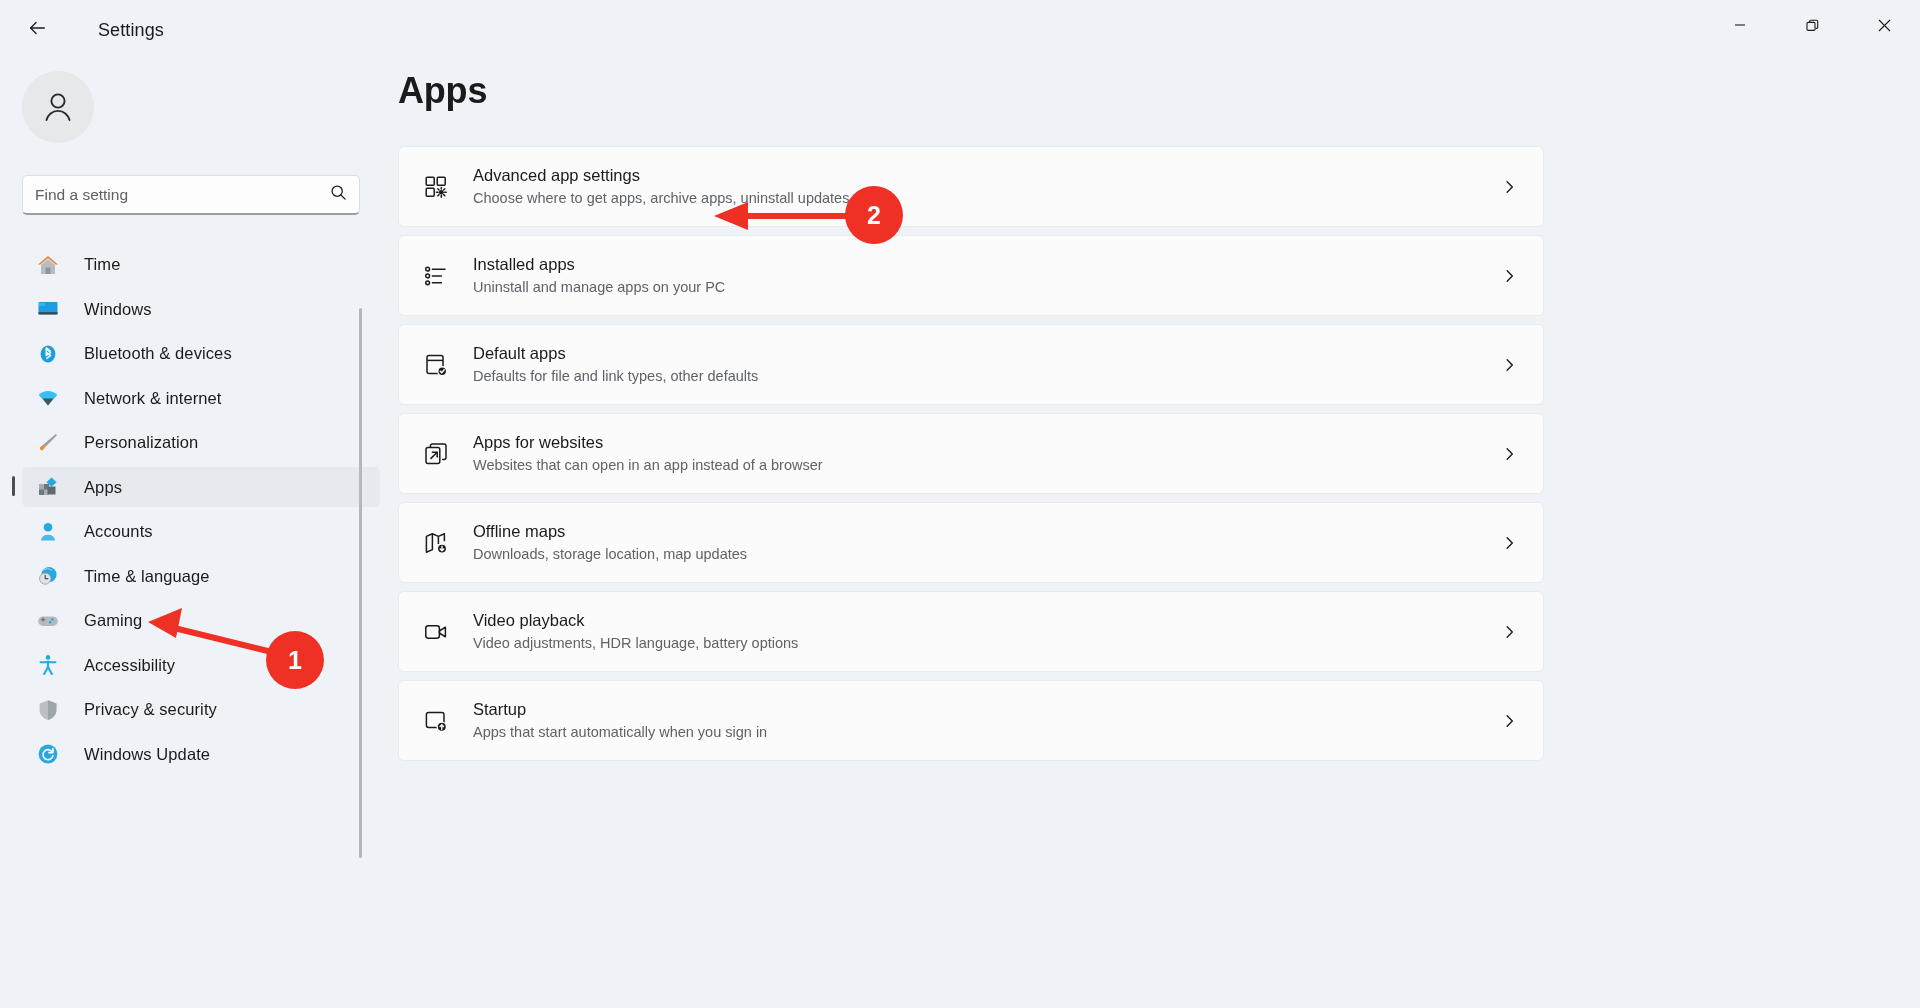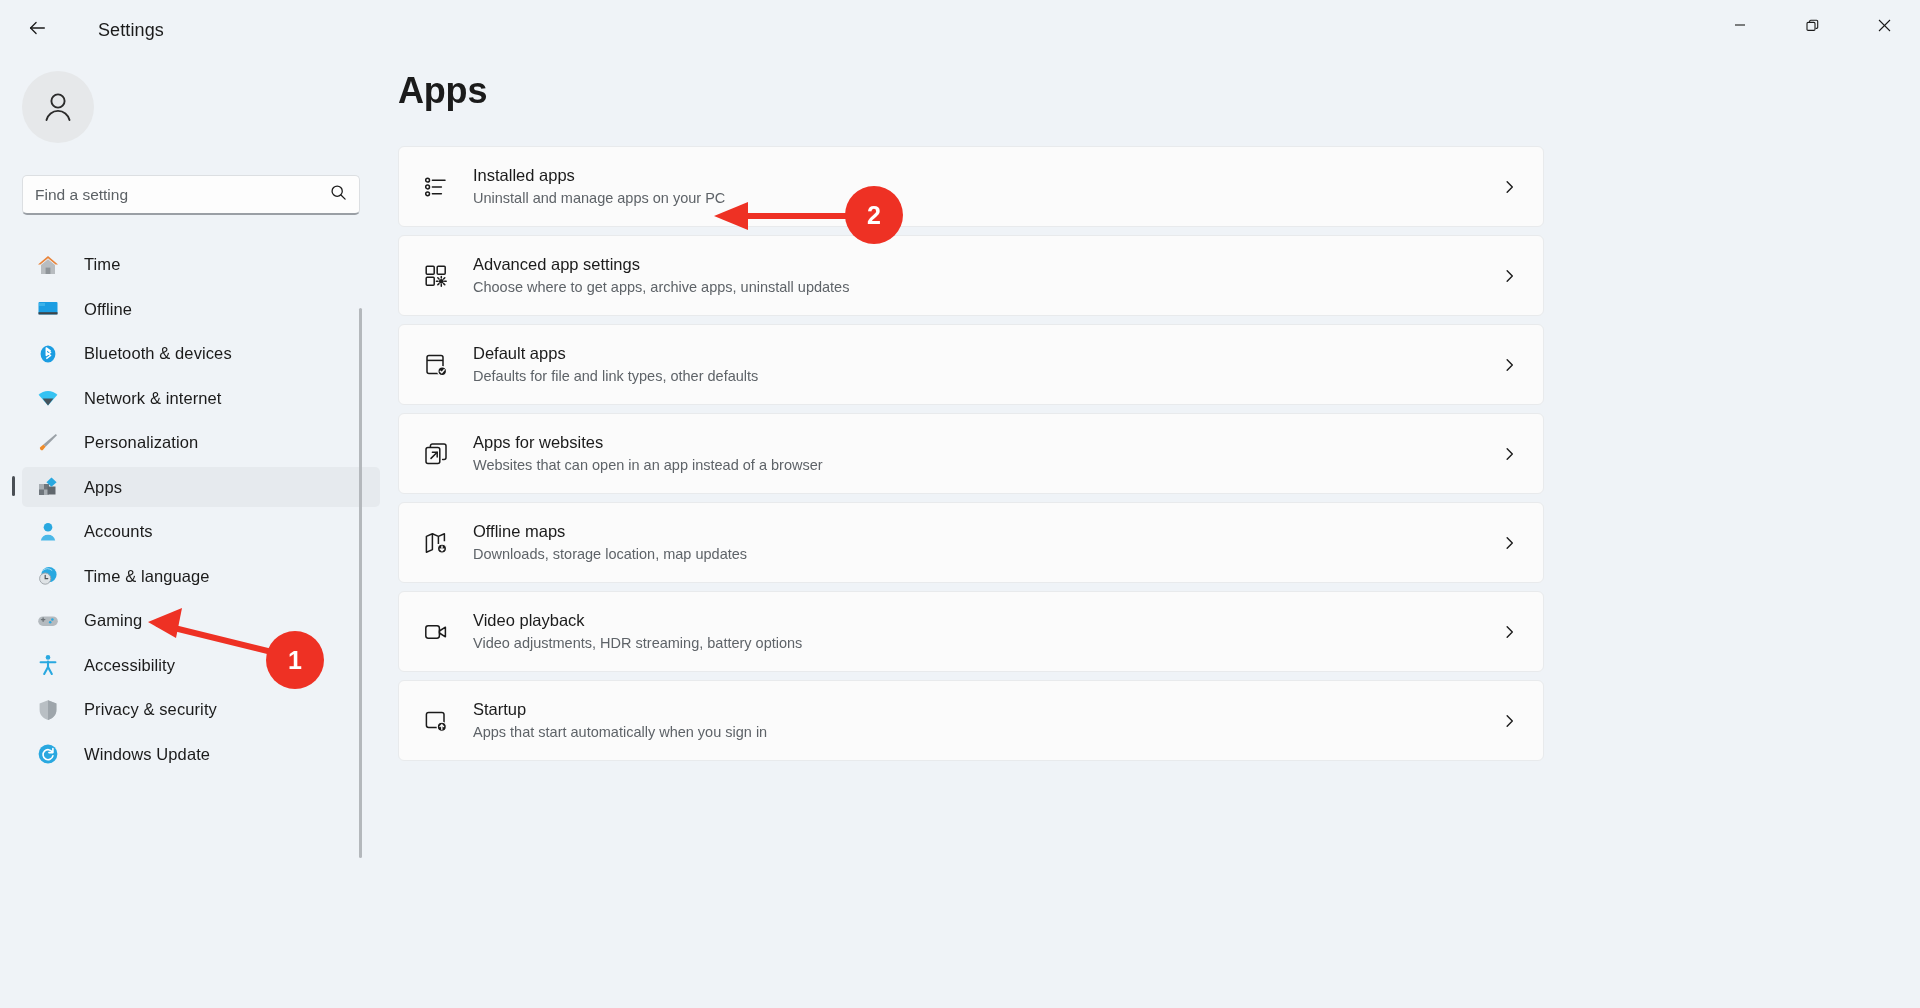--- a/index.html
+++ b/index.html
@@ -192,21 +192,21 @@
       </div>
 
       <div class="navitem">
         <span class="nav-ico">
           <svg width="24" height="24" viewBox="0 0 24 24">
             <rect x="2.5" y="5" width="19" height="12.4" rx="1" fill="#1b9de2"></rect>
             <rect x="2.5" y="15.2" width="19" height="2.2" fill="#3d4346"></rect>
             <path d="M3 6 h6 v3 h-6 z" fill="#55c2f0" opacity=".55"></path>
           </svg>
         </span>
-        <span class="nav-label">Offline</span>
+        <span class="nav-label">Windows</span>
       </div>
 
       <div class="navitem">
         <span class="nav-ico">
           <svg width="24" height="24" viewBox="0 0 24 24">
             <ellipse cx="12" cy="12" rx="7.4" ry="8.6" fill="#1b9de2"></ellipse>
             <path d="M10.3 7.2 L14.6 10.3 L10.3 13.4 V5.9 L14.6 9.0" fill="none" stroke="#fff" stroke-width="1.5" stroke-linejoin="round"></path>
             <path d="M10.3 16.6 L14.6 13.5 L10.3 10.4" fill="none" stroke="#fff" stroke-width="1.5" stroke-linejoin="round"></path>
           </svg>
         </span>
@@ -316,20 +316,41 @@
 
     </div>
 
     <div class="side-scroll"></div>
   </div>
 
   <div class="main">
     <div class="page-title">Apps</div>
 
     <div class="cards">
+
+      <div class="card">
+        <span class="card-ico">
+          <svg width="26" height="26" viewBox="0 0 26 26" fill="none" stroke="#1b1b1b" stroke-width="1.5">
+            <rect x="3.2" y="3.2" width="8" height="8" rx="1"></rect>
+            <rect x="14.2" y="3.2" width="8" height="8" rx="1"></rect>
+            <rect x="3.2" y="14.2" width="8" height="8" rx="1"></rect>
+            <circle cx="18.3" cy="18.3" r="2.4" fill="#1b1b1b" stroke="none"></circle>
+            <path d="M18.3 13.4 v1.6 M18.3 21.6 v1.6 M13.4 18.3 h1.6 M21.6 18.3 h1.6 M14.8 14.8 l1.2 1.2 M20.6 20.6 l1.2 1.2 M21.8 14.8 l-1.2 1.2 M16 20.6 l-1.2 1.2" stroke-width="1.5" stroke-linecap="round"></path>
+          </svg>
+        </span>
+        <span class="card-text">
+          <span class="card-title">Advanced app settings</span>
+          <span class="card-sub">Choose where to get apps, archive apps, uninstall updates</span>
+        </span>
+        <span class="chev">
+          <svg width="15" height="15" viewBox="0 0 16 16" fill="none" stroke="#1b1b1b" stroke-width="1.5" stroke-linecap="round" stroke-linejoin="round">
+              <polyline points="5.5,2.5 11,8 5.5,13.5"></polyline>
+            </svg>
+        </span>
+      </div>
 
       <div class="card">
         <span class="card-ico">
           <svg width="26" height="26" viewBox="0 0 26 26" fill="none" stroke="#1b1b1b" stroke-width="1.5" stroke-linecap="round">
             <circle cx="4.6" cy="6.2" r="1.9"></circle>
               <line x1="9.4" y1="6.2" x2="22" y2="6.2"></line>
             <circle cx="4.6" cy="13" r="1.9"></circle>
               <line x1="9.4" y1="13" x2="18.4" y2="13"></line>
             <circle cx="4.6" cy="19.8" r="1.9"></circle>
               <line x1="9.4" y1="19.8" x2="18.4" y2="19.8"></line>
@@ -342,41 +363,20 @@
         <span class="chev">
           <svg width="15" height="15" viewBox="0 0 16 16" fill="none" stroke="#1b1b1b" stroke-width="1.5" stroke-linecap="round" stroke-linejoin="round">
               <polyline points="5.5,2.5 11,8 5.5,13.5"></polyline>
             </svg>
         </span>
       </div>
 
       <div class="card">
         <span class="card-ico">
           <svg width="26" height="26" viewBox="0 0 26 26" fill="none" stroke="#1b1b1b" stroke-width="1.5">
-            <rect x="3.2" y="3.2" width="8" height="8" rx="1"></rect>
-            <rect x="14.2" y="3.2" width="8" height="8" rx="1"></rect>
-            <rect x="3.2" y="14.2" width="8" height="8" rx="1"></rect>
-            <circle cx="18.3" cy="18.3" r="2.4" fill="#1b1b1b" stroke="none"></circle>
-            <path d="M18.3 13.4 v1.6 M18.3 21.6 v1.6 M13.4 18.3 h1.6 M21.6 18.3 h1.6 M14.8 14.8 l1.2 1.2 M20.6 20.6 l1.2 1.2 M21.8 14.8 l-1.2 1.2 M16 20.6 l-1.2 1.2" stroke-width="1.5" stroke-linecap="round"></path>
-          </svg>
-        </span>
-        <span class="card-text">
-          <span class="card-title">Advanced app settings</span>
-          <span class="card-sub">Choose where to get apps, archive apps, uninstall updates</span>
-        </span>
-        <span class="chev">
-          <svg width="15" height="15" viewBox="0 0 16 16" fill="none" stroke="#1b1b1b" stroke-width="1.5" stroke-linecap="round" stroke-linejoin="round">
-              <polyline points="5.5,2.5 11,8 5.5,13.5"></polyline>
-            </svg>
-        </span>
-      </div>
-
-      <div class="card">
-        <span class="card-ico">
-          <svg width="26" height="26" viewBox="0 0 26 26" fill="none" stroke="#1b1b1b" stroke-width="1.5">
             <rect x="4" y="3.6" width="16" height="18" rx="2"></rect>
             <line x1="4" y1="8.4" x2="20" y2="8.4"></line>
             <circle cx="19.2" cy="19.2" r="4.4" fill="#1b1b1b" stroke="#fbfbfb" stroke-width="1.4"></circle>
             <polyline points="17.3,19.2 18.7,20.7 21.2,17.8" stroke="#fbfbfb" stroke-width="1.5" stroke-linecap="round" stroke-linejoin="round" fill="none"></polyline>
           </svg>
         </span>
         <span class="card-text">
           <span class="card-title">Default apps</span>
           <span class="card-sub">Defaults for file and link types, other defaults</span>
         </span>
@@ -429,21 +429,21 @@
 
       <div class="card">
         <span class="card-ico">
           <svg width="26" height="26" viewBox="0 0 26 26" fill="none" stroke="#1b1b1b" stroke-width="1.5" stroke-linejoin="round">
             <rect x="2.8" y="6.8" width="13.6" height="12.4" rx="2.4"></rect>
             <path d="M16.4 12 L22.4 8.2 V17.8 L16.4 14 Z"></path>
           </svg>
         </span>
         <span class="card-text">
           <span class="card-title">Video playback</span>
-          <span class="card-sub">Video adjustments, HDR streaming, battery options</span>
+          <span class="card-sub">Video adjustments, HDR language, battery options</span>
         </span>
         <span class="chev">
           <svg width="15" height="15" viewBox="0 0 16 16" fill="none" stroke="#1b1b1b" stroke-width="1.5" stroke-linecap="round" stroke-linejoin="round">
               <polyline points="5.5,2.5 11,8 5.5,13.5"></polyline>
             </svg>
         </span>
       </div>
 
       <div class="card">
         <span class="card-ico">

